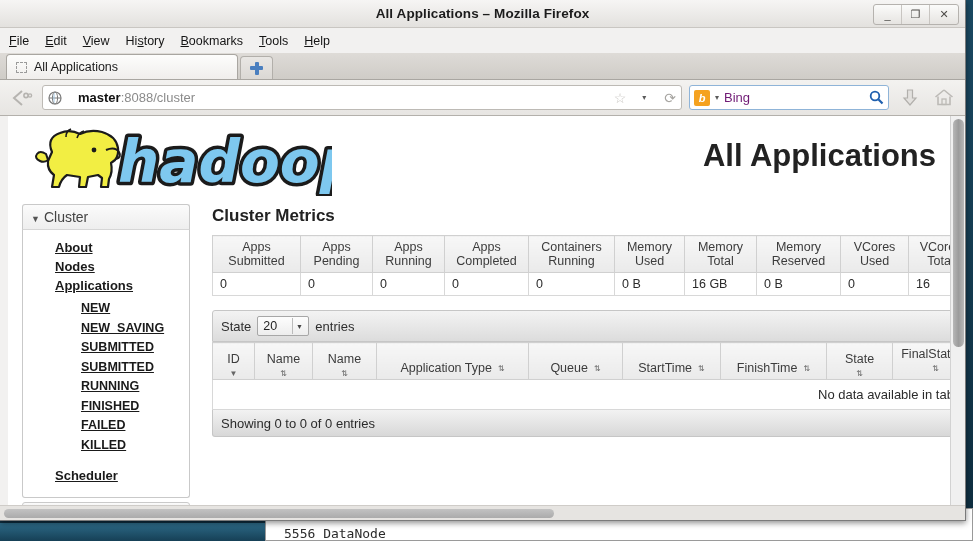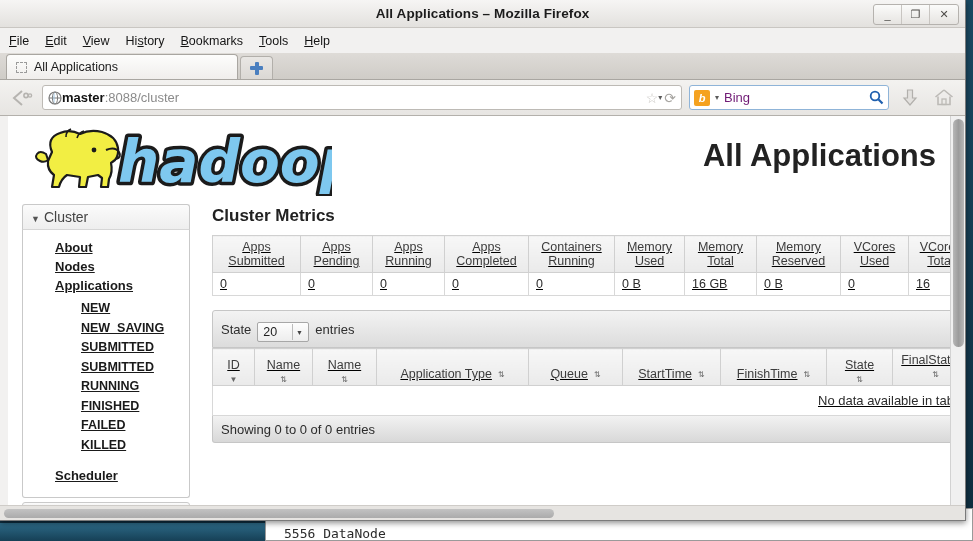--- a/index.html
+++ b/index.html
@@ -125,21 +125,21 @@
     height: 36px; flex: none;
     background: linear-gradient(180deg,#f3f2f0 0%,#e7e5e2 100%);
     border-bottom: 1px solid #b3b0ab;
     display: flex; align-items: center; gap: 7px;
     padding: 0 8px;
   }
   .navbtn { width: 27px; height: 26px; display: flex; align-items: center; justify-content: center; }
   .urlbox {
     flex: 1; height: 25px;
     background: #fff; border: 1px solid #bdbab5; border-radius: 3px;
-    display: flex; align-items: center; padding: 0 5px; gap: 0;
+    display: flex; align-items: center; padding: 0 5px; gap: 16px;
     min-width: 0;
   }
   .urlbox .urltext {
     flex: 1; font-size: 13px; color: #8b8b8b; white-space: nowrap; overflow: hidden;
   }
   .urlbox .urltext b { color: #121212; font-weight: 700; }
   .searchbox {
     width: 200px; height: 25px;
     background: #fff; border: 1px solid #8fb4d8; border-radius: 3px;
     display: flex; align-items: center; padding: 0 4px; gap: 5px;
@@ -212,21 +212,21 @@
     font-size: 14px; color: #6d6d6d; padding: 4px 8px;
   }
 
   
   #main { flex: 1; padding-left: 22px; padding-right: 8px; min-width: 0; }
   #metrics-title {
     font-size: 17px; font-weight: 700; color: #222;
     margin: 2px 0 9px 0;
   }
 
-  table.dt { border-collapse: collapse; font-size: 12.5px; text-decoration: underline; }
+  table.dt { border-collapse: collapse; font-size: 12.5px; }
   table.dt th {
     background: linear-gradient(180deg,#f7f7f7 0%,#eaeaea 100%);
     border: 1px solid #d0d0d0;
     color: #3c3c3c; font-weight: 400;
     text-align: center; vertical-align: bottom;
     padding: 4px 7px; line-height: 14px;
   }
   table.dt td {
     border: 1px solid #d8d8d8;
     background: #fff; color: #2b2b2b;
@@ -246,21 +246,20 @@
     font-size: 13px; color: #2e2e2e;
     display: flex; align-items: center; gap: 6px;
   }
   .dt-select {
     display: inline-flex; align-items: center; justify-content: space-between;
     width: 52px; height: 20px;
     background: linear-gradient(180deg,#fdfdfd 0%,#ededed 100%);
     border: 1px solid #a7a7a7; border-radius: 2px;
     font-size: 12.5px; color: #1f1f1f;
     padding: 0 3px 0 5px;
-    margin-top: 6px;
   }
   .dt-select .sel-arrow {
     width: 13px; height: 16px;
     border-left: 1px solid #bbb;
     display: flex; align-items: center; justify-content: center;
     font-size: 7px; color: #444;
   }
   #apps-table { width: 100%; table-layout: fixed; border-top: none; }
   #apps-table th {
     position: relative;

